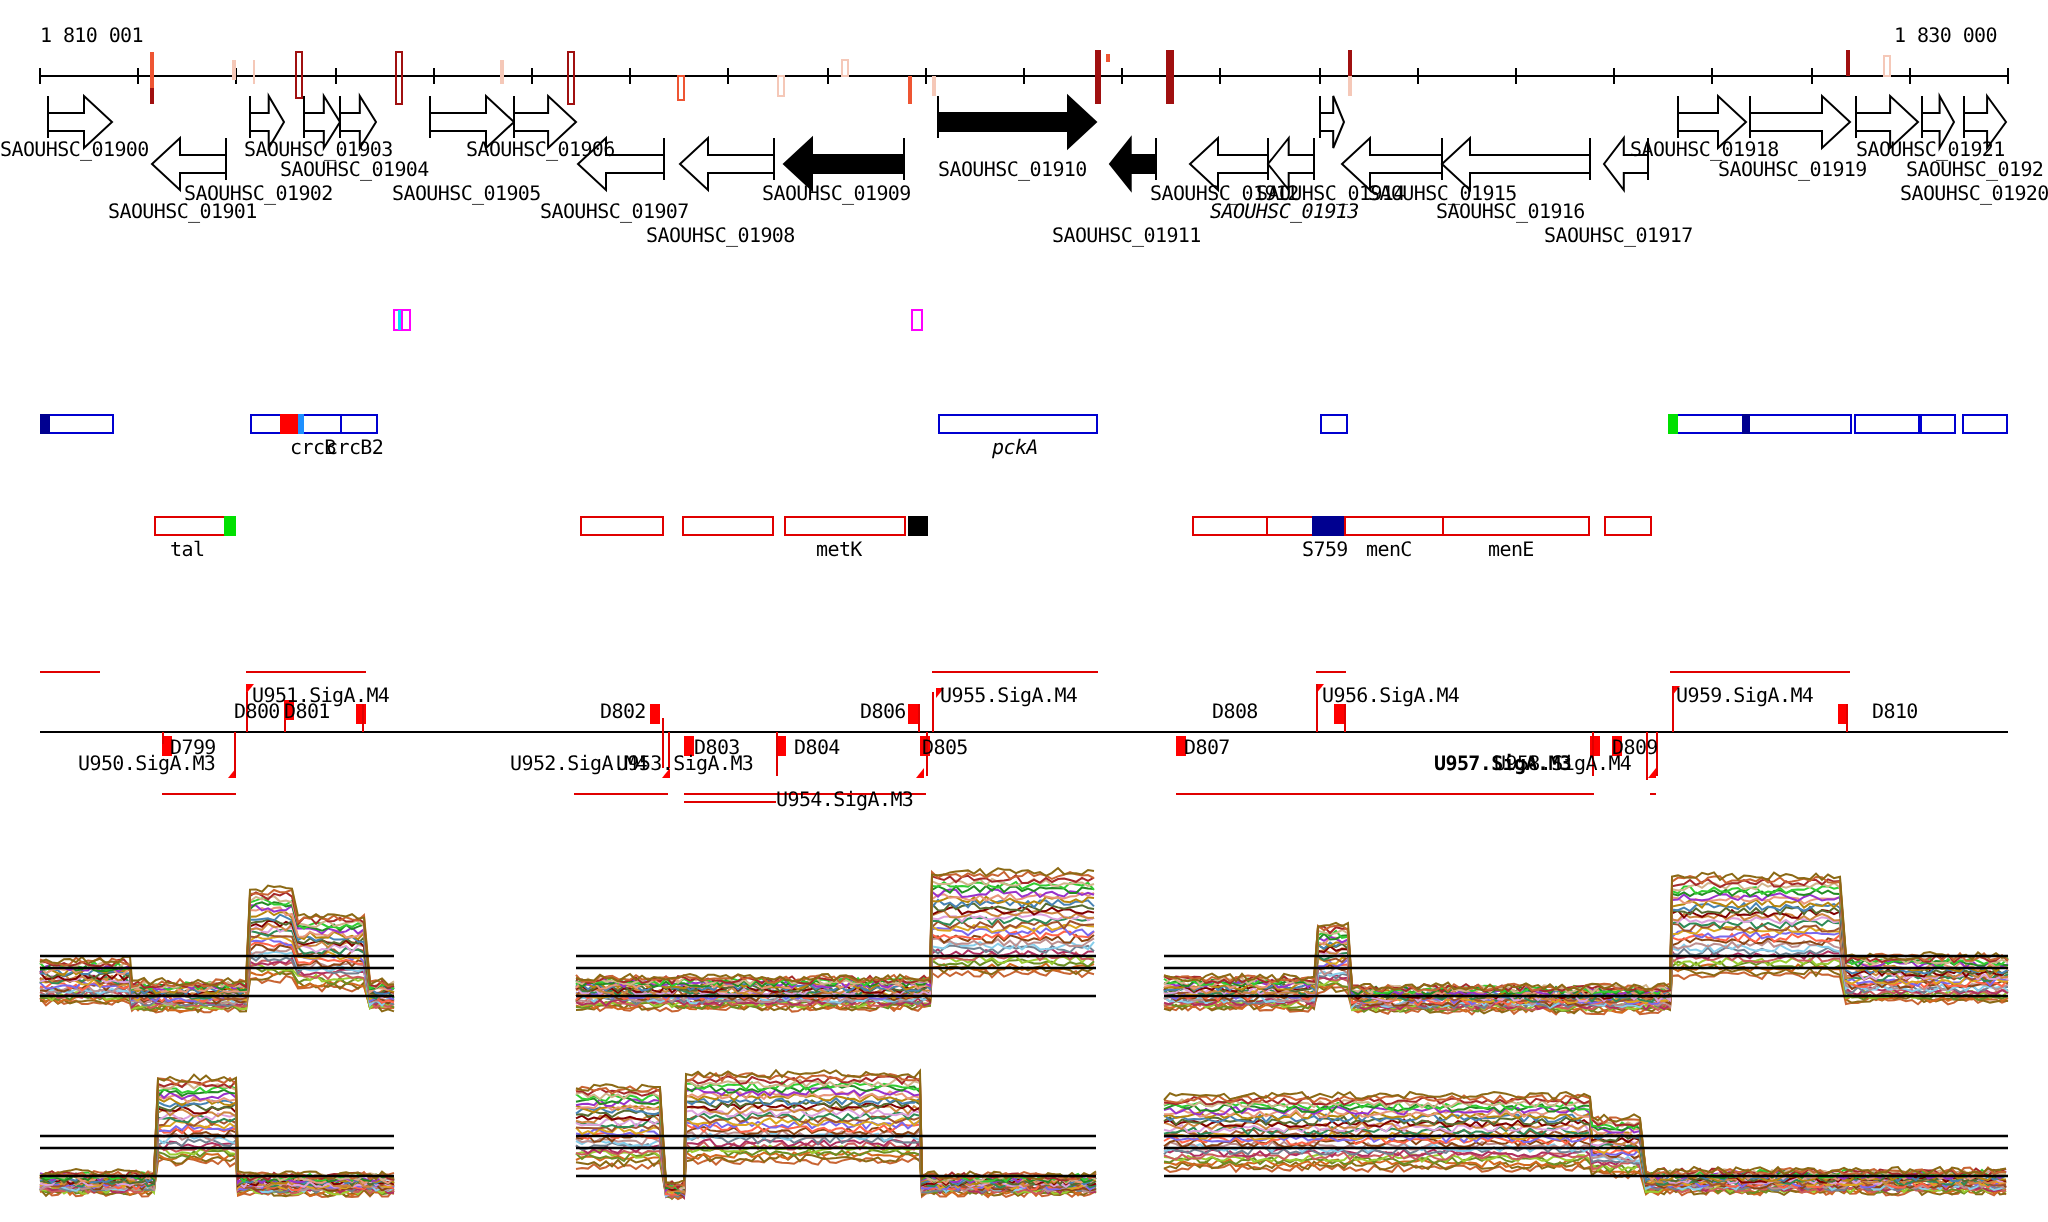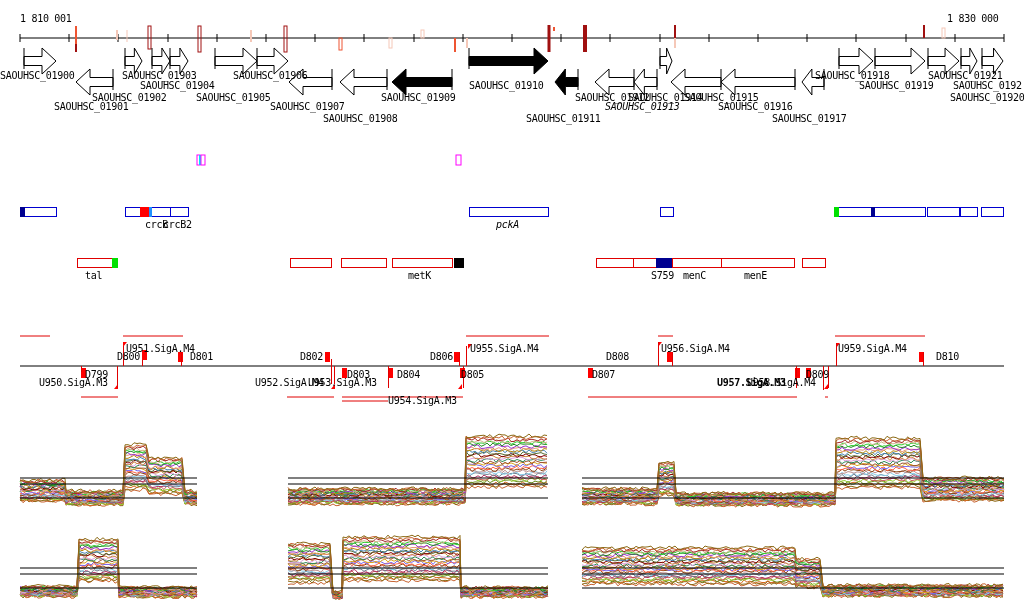--- a/index.html
+++ b/index.html
@@ -413,21 +413,21 @@
     <div class="lbl" style="left: 145px; top: 220px;">crcB</div>
     <div class="lbl" style="left: 163px; top: 220px;">crcB2</div>
     <div class="lbl" style="left: 496px; top: 220px; font-style: italic;">pckA</div>
     <div class="lbl" style="left: 85px; top: 271px;">tal</div>
     <div class="lbl" style="left: 408px; top: 271px;">metK</div>
     <div class="lbl" style="left: 651px; top: 271px;">S759</div>
     <div class="lbl" style="left: 683px; top: 271px;">menC</div>
     <div class="lbl" style="left: 744px; top: 271px;">menE</div>
     <div class="lbl" style="left: 126px; top: 344px;">U951.SigA.M4</div>
     <div class="lbl" style="left: 117px; top: 352px;">D800</div>
-    <div class="lbl" style="left: 160px; top: 352px; padding-left: 30px;">D801</div>
+    <div class="lbl" style="left: 142px; top: 352px;">D801</div>
     <div class="lbl" style="left: 300px; top: 352px;">D802</div>
     <div class="lbl" style="left: 430px; top: 352px;">D806</div>
     <div class="lbl" style="left: 470px; top: 344px;">U955.SigA.M4</div>
     <div class="lbl" style="left: 606px; top: 352px;">D808</div>
     <div class="lbl" style="left: 661px; top: 344px;">U956.SigA.M4</div>
     <div class="lbl" style="left: 838px; top: 344px;">U959.SigA.M4</div>
     <div class="lbl" style="left: 893px; top: 352px; margin-left: 43px;">D810</div>
     <div class="lbl" style="left: 85px; top: 370px; text-align: center;">D799</div>
     <div class="lbl" style="left: 39px; top: 378px;">U950.SigA.M3</div>
     <div class="lbl" style="left: 255px; top: 378px;">U952.SigA.M4</div>

